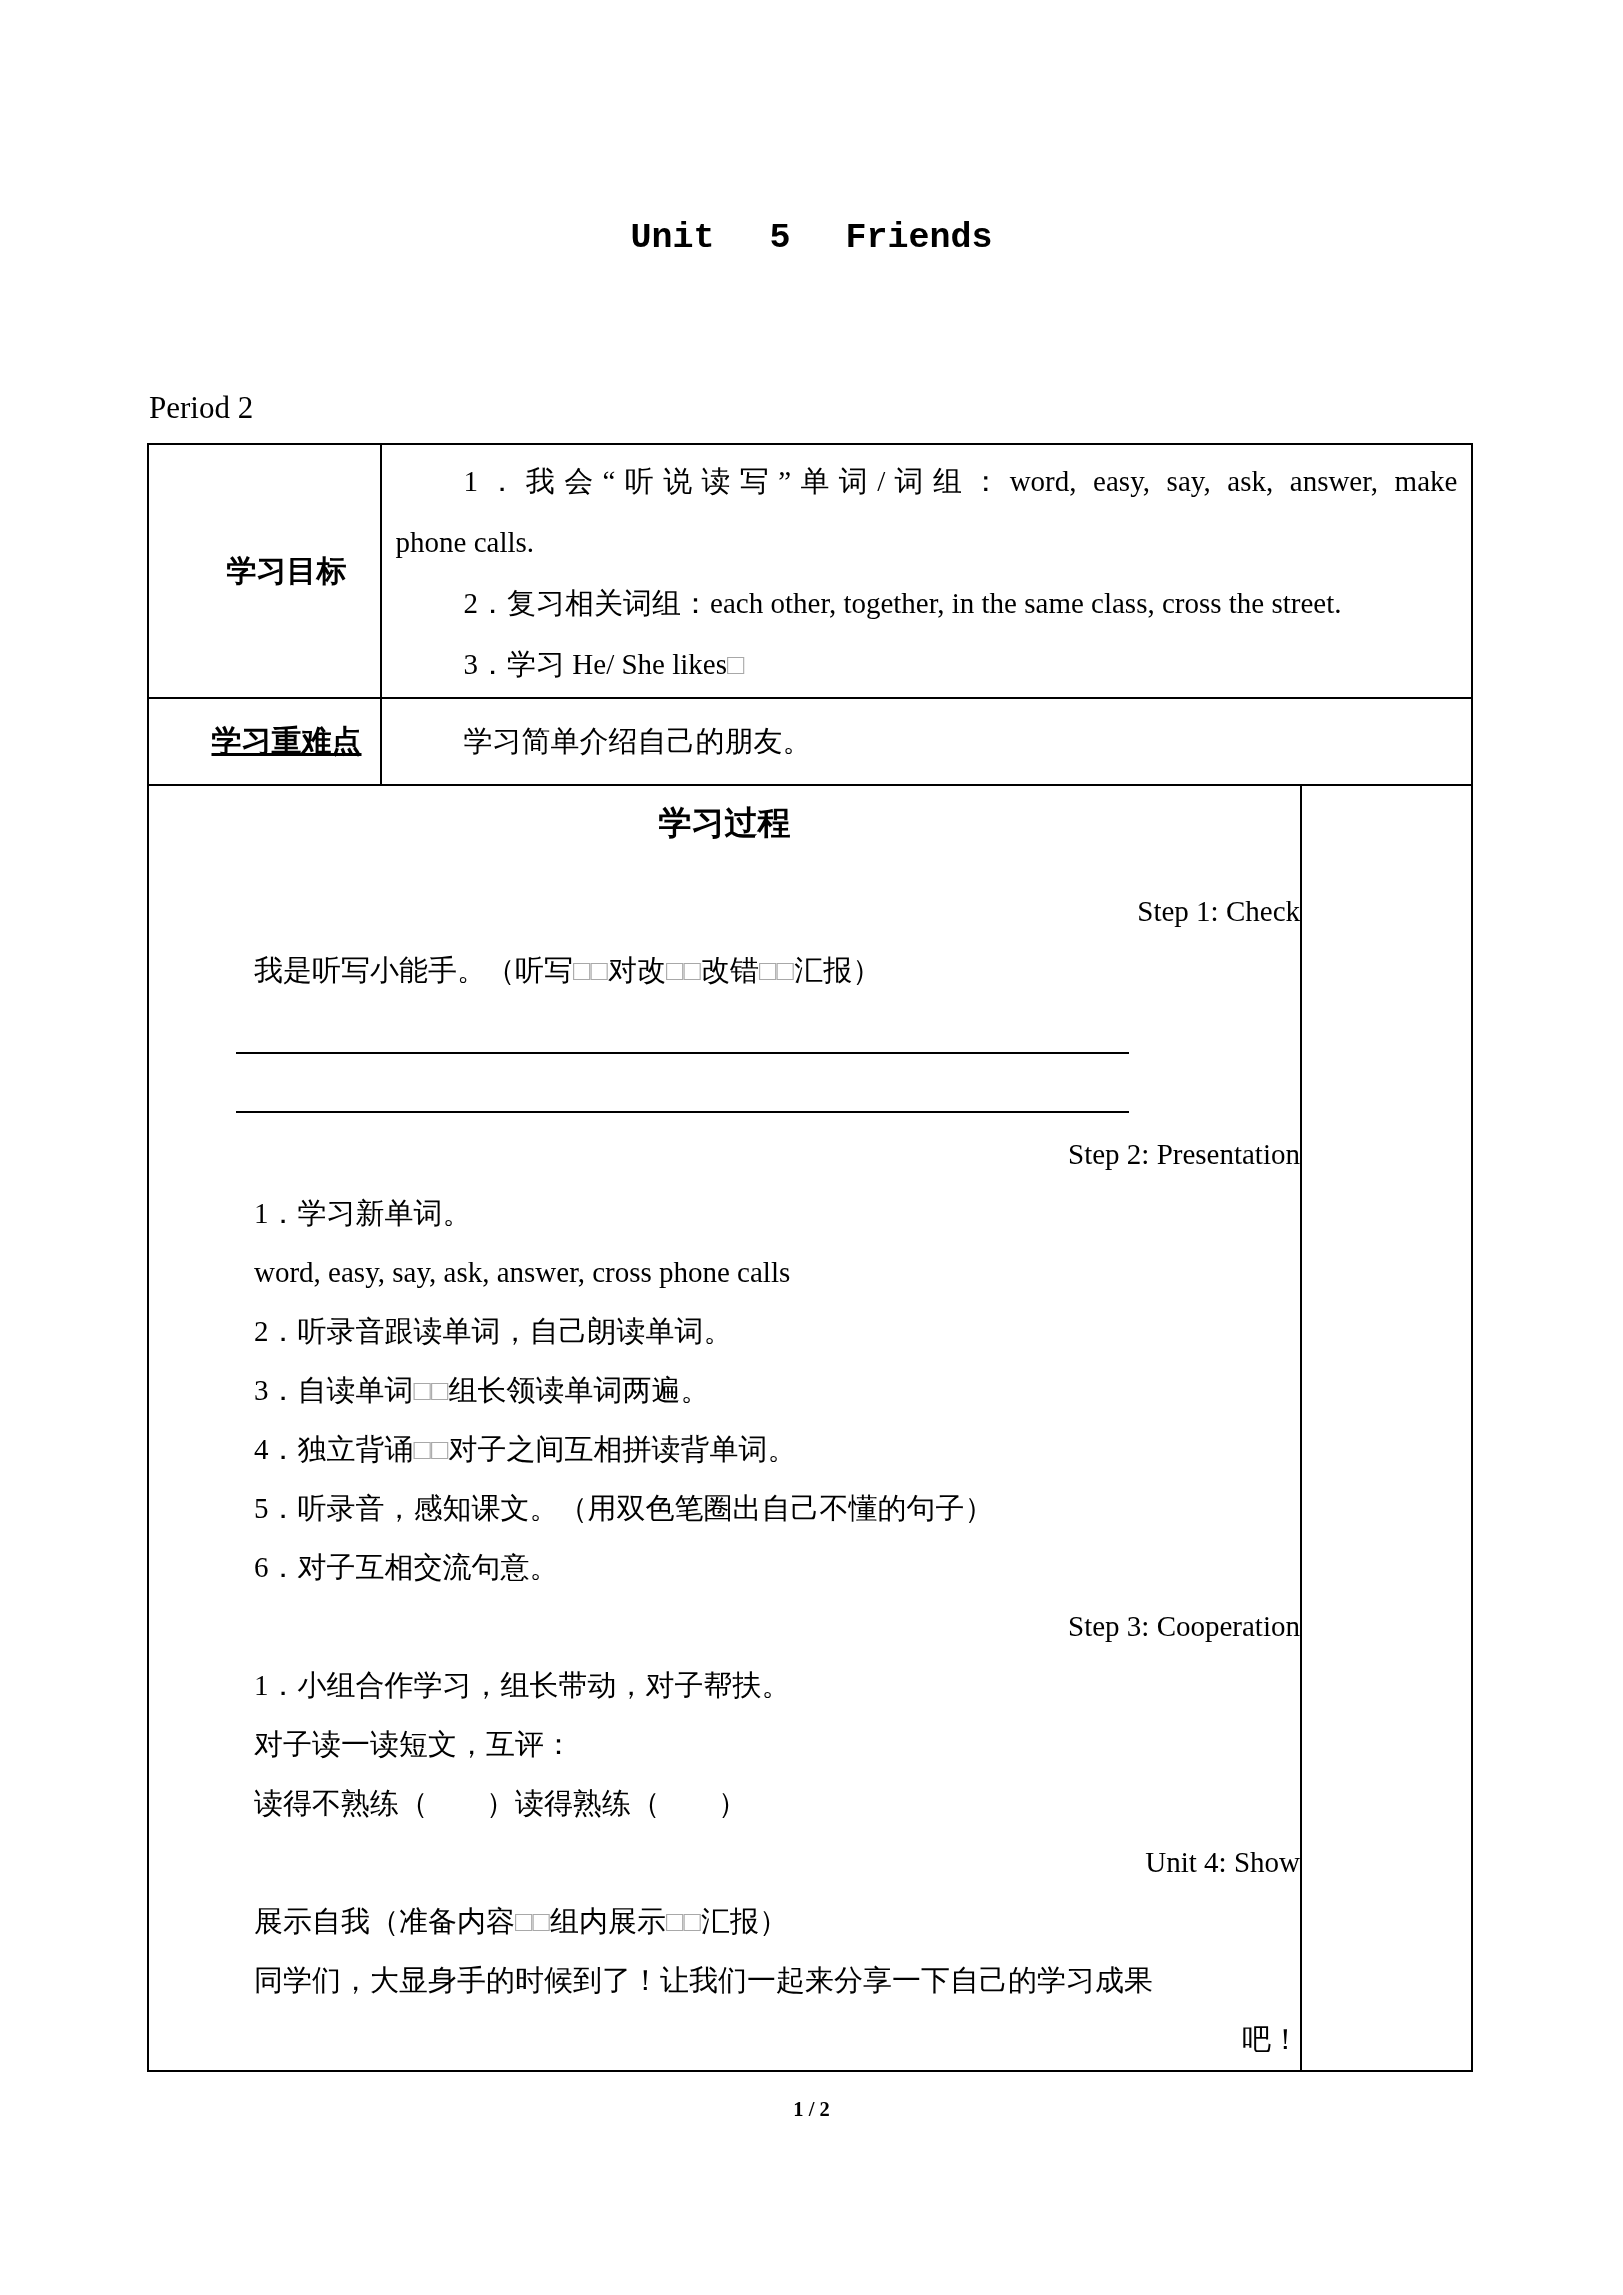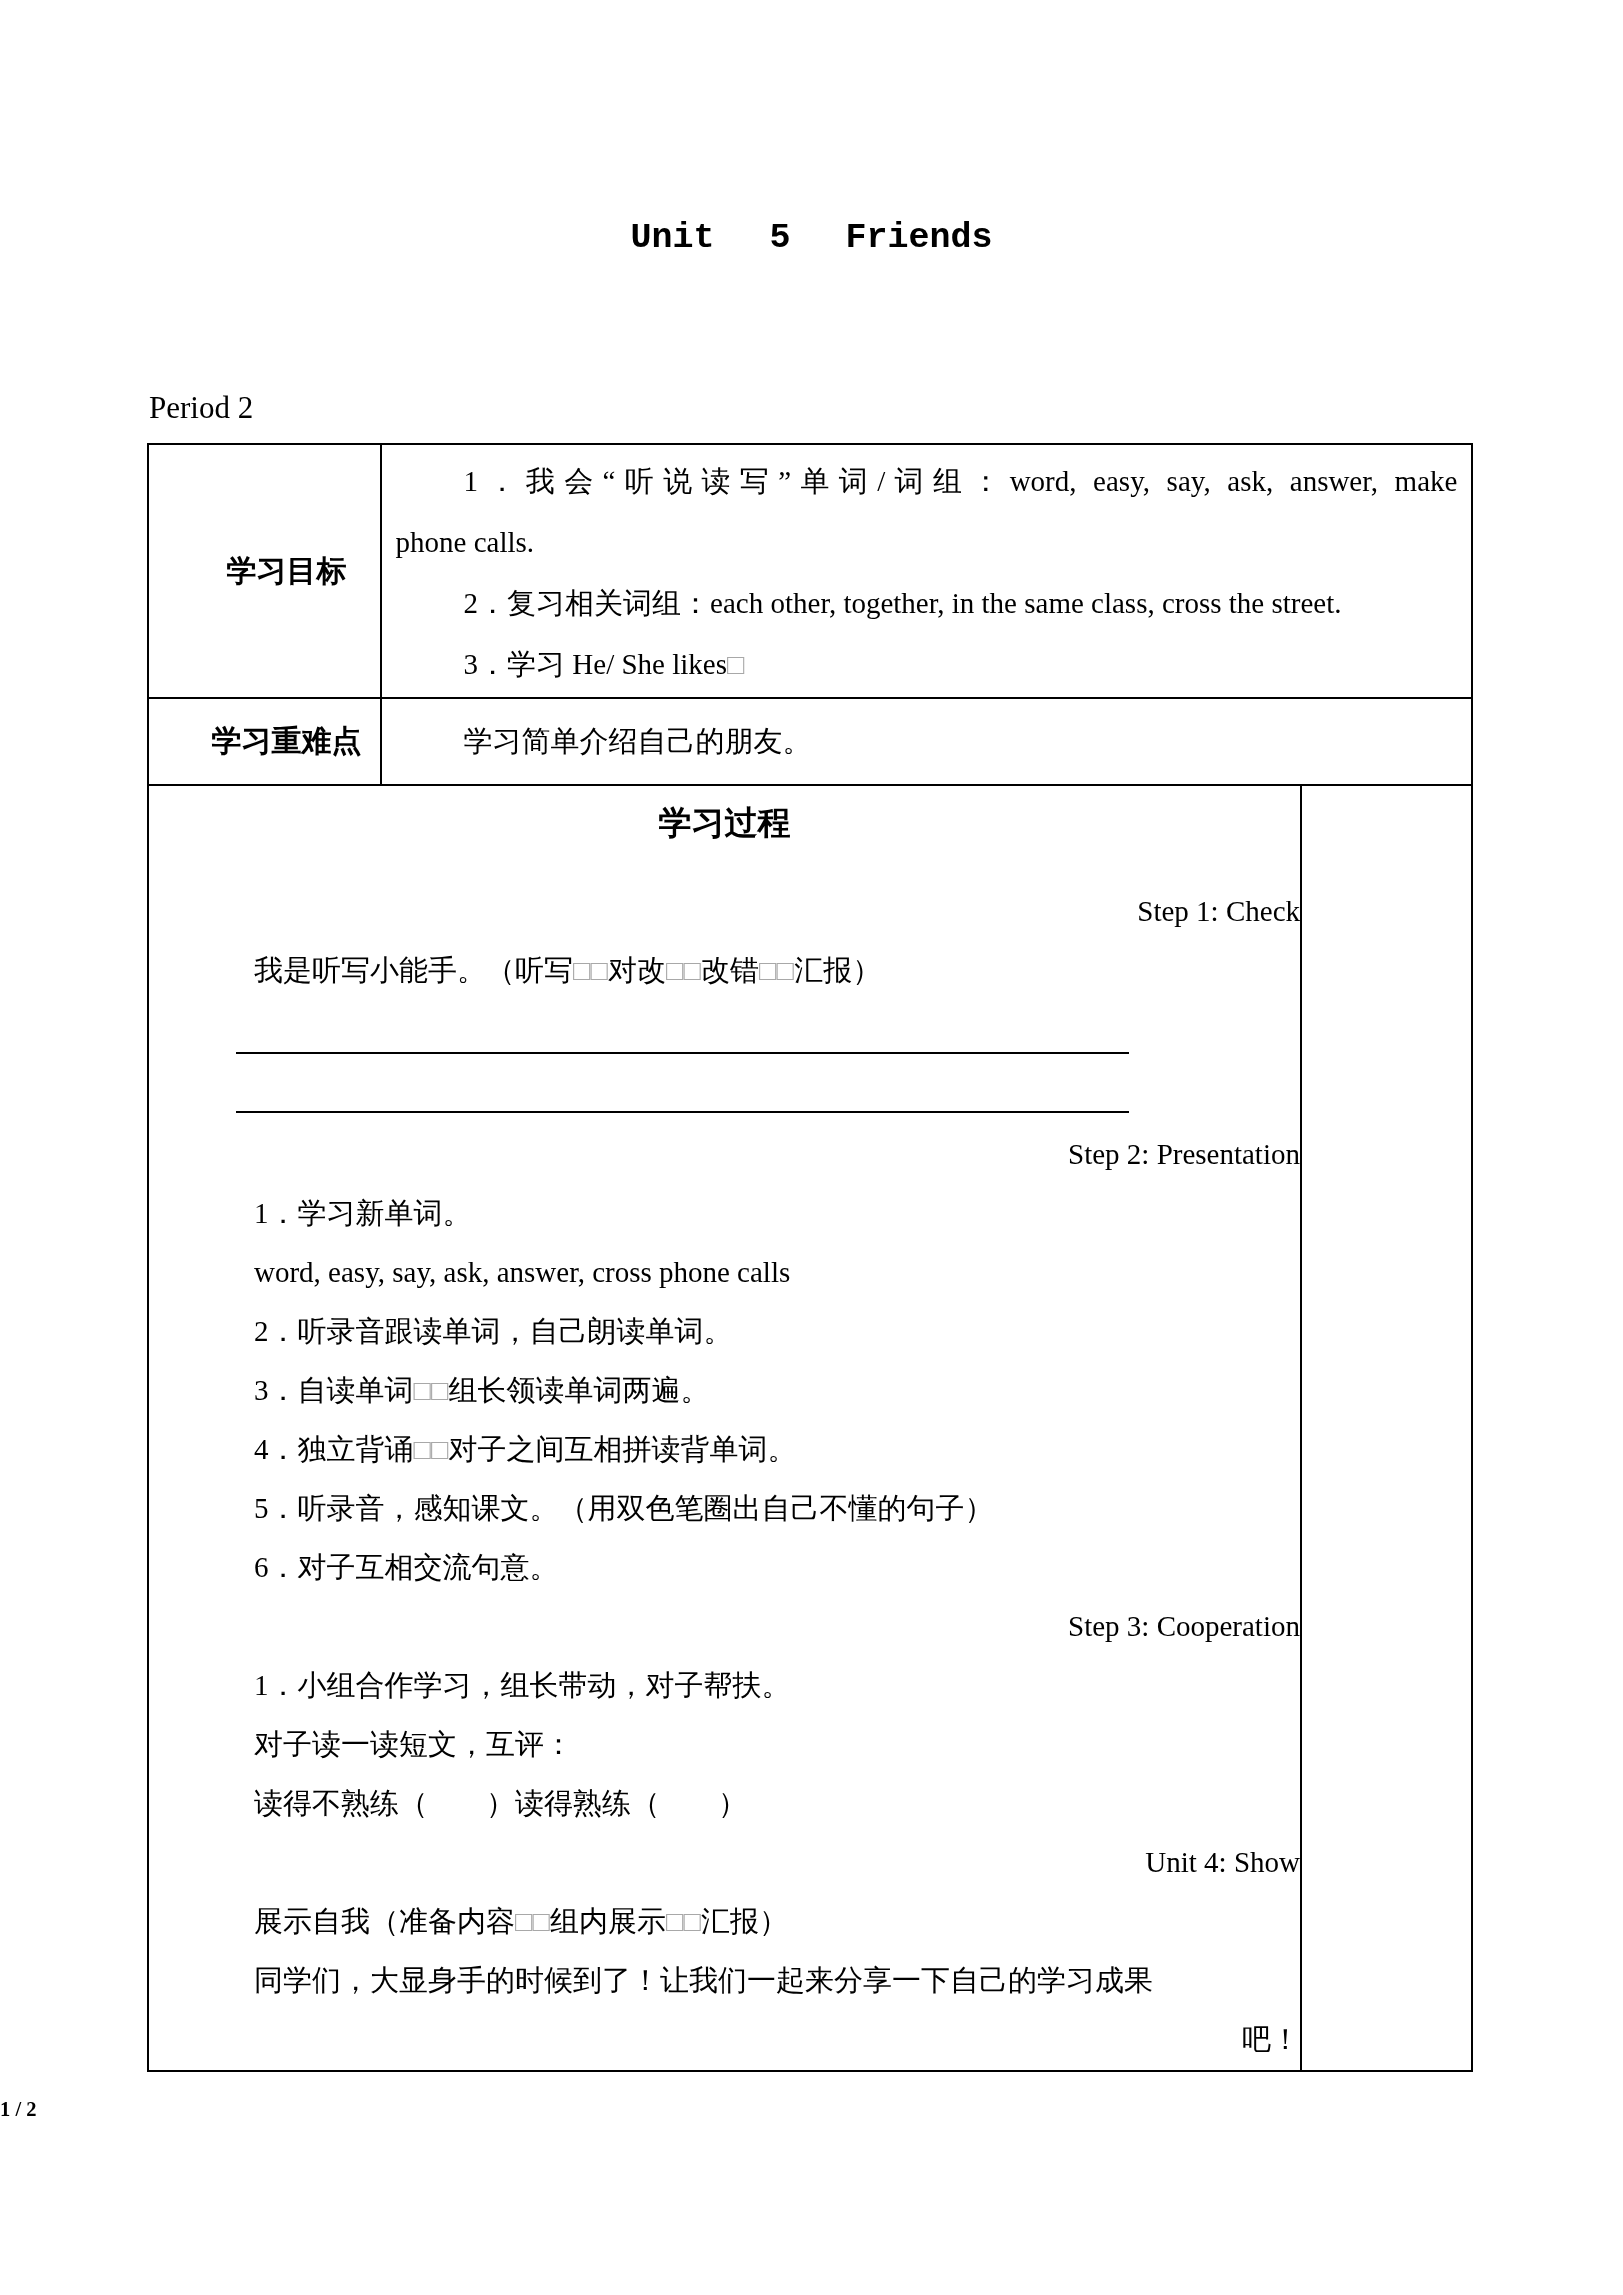--- a/index.html
+++ b/index.html
@@ -13,40 +13,40 @@
   .vline,.hline{position:absolute;background:#000;}
   .v-label{left:231px;top:0;width:2px;height:341px;}
   .h-r1{left:0;top:252px;width:1322px;height:2px;}
   .h-r2{left:0;top:339px;width:1322px;height:2px;}
   .v-proc{left:1151px;top:341px;width:2px;height:1284px;}
   .cell{position:absolute;box-sizing:border-box;font-size:29px;}
   .label-cell{display:flex;align-items:center;justify-content:center;
         font-weight:bold;font-size:30px;padding-left:44px;}
   .r1-label{left:0;top:0;width:231px;height:252px;}
   .r1-content{left:233px;top:0;width:1089px;height:252px;padding:5.5px 13.6px 0 13.6px;}
-  .r2-label{left:0;top:254px;width:231px;height:85px;}
+  .r2-label{left:0;top:254px;width:231px;height:85px;text-decoration:underline;}
   .r2-content{left:233px;top:254px;width:1089px;height:85px;line-height:85px;
         padding-left:13.6px;}
   .r3-main{left:0;top:341px;width:1151px;height:1284px;}
   .r3-side{left:1153px;top:341px;width:169px;height:1284px;}
   .ln{height:61px;line-height:61px;}
   .ind{text-indent:68px;}
   .jline{text-align:justify;text-align-last:justify;}
   .proc-heading{height:75px;line-height:75px;text-align:center;
         font-size:33px;font-weight:bold;}
   .pline{height:59px;line-height:59px;}
   .pl-step{text-align:right;}
   .pl-ind{padding-left:105px;}
   .step1-title{margin-top:20.5px;}
   .step2-title{margin-top:12.3px;}
   .rule{width:893px;margin-left:87px;border-bottom:2.7px solid #000;}
   .rule-a{height:52px;}
   .rule-b{height:57px;}
   .box{color:#a8a8a8;}
-  .footer{position:absolute;top:2098px;left:0;width:100%;
+  .footer{position:absolute;top:2098px;left:0;width:100%;text-align:center;
         font-size:20.5px;font-weight:bold;}
 </style>
 </head>
 <body>
 
 <div class="page">
 
   <div class="doc-title">Unit 5 Friends</div>
 
   <div class="period">Period 2</div>

